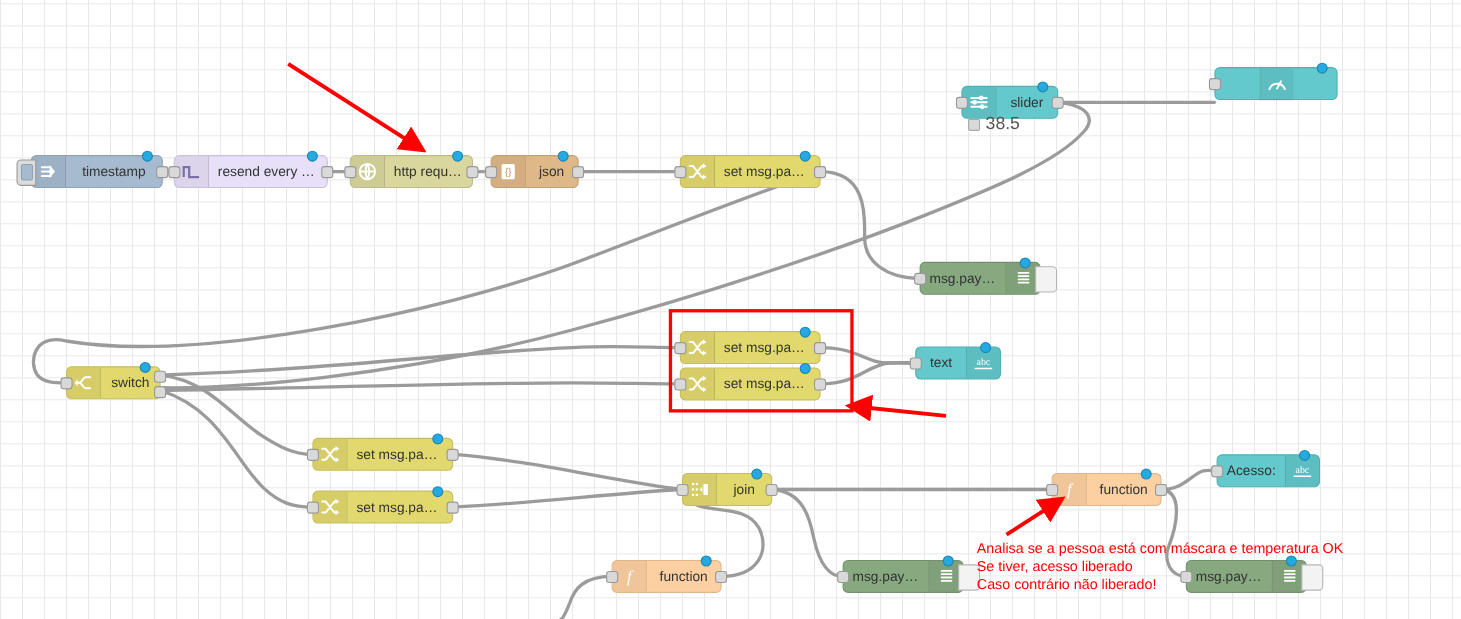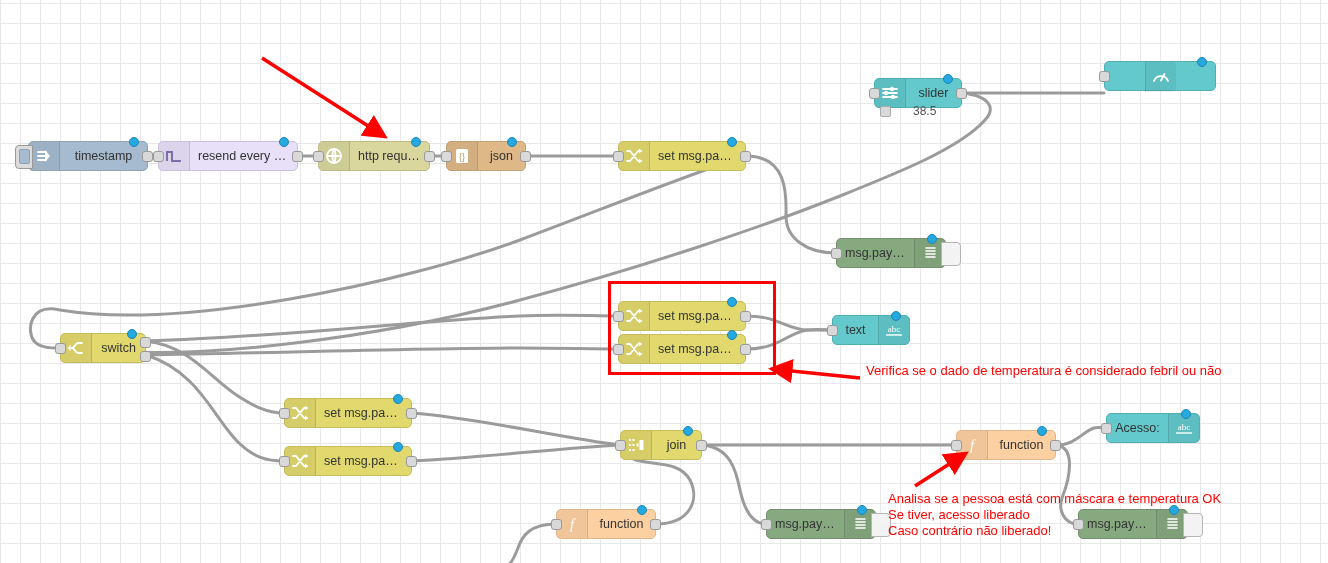--- a/index.html
+++ b/index.html
@@ -144,25 +144,25 @@
     background: #f3f3f3;
     border: 1px solid #b5b5b5;
     border-radius: 0 4px 4px 0;
     box-sizing: border-box;
     z-index: 4;
   }
 
   
   .slider-value {
     position: absolute;
-    font-size: 12px;
+    font-size: 16px;
     color: #555;
     display: flex;
     align-items: center;
-    gap: 22px;
+    gap: 5px;
     z-index: 5;
   }
   .slider-value .sw {
     width: 11px; height: 11px;
     background: #d9d9d9;
     border: 1px solid #aaa;
     border-radius: 2px;
     box-sizing: border-box;
   }
 
@@ -490,21 +490,20 @@
         <div class="port in" style="top: 8.5px;"></div>
         <div class="bluedot"></div>
       </div>
     </div>
 
   <div class="slider-value" style="left:880px; top:104px;">
     <span class="sw"></span>
     <span>38.5</span>
   </div>
 
-  <div class="annot" id="annot-febril" style="left: 866px; top: 363px;">Verifica se o dado de temperatura é considerado febril ou não</div>
   <div class="annot" id="annot-mask" style="left: 888px; top: 491px;">Analisa se a pessoa está com máscara e temperatura OK
 Se tiver, acesso liberado
 Caso contrário não liberado!</div>
 
   <svg class="arrow" style="left:0; top:0; width:1328px; height:563px;">
 
     <defs>
       <marker id="ah" markerWidth="7" markerHeight="7" refX="3" refY="3.5" orient="auto">
         <polygon points="0,0 7,3.5 0,7" fill="#ff0000"></polygon>
       </marker>

